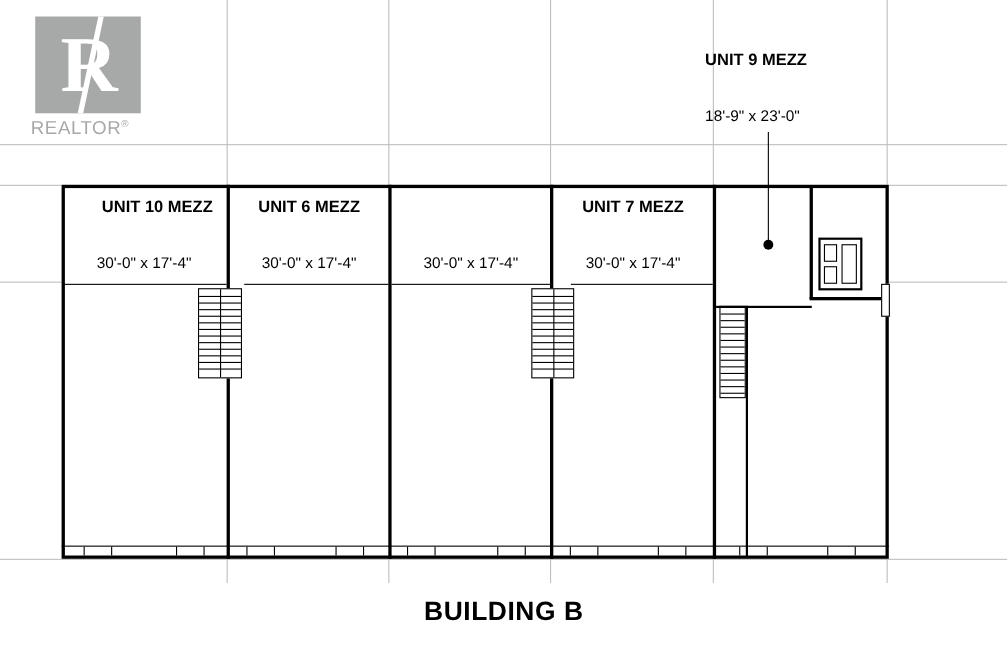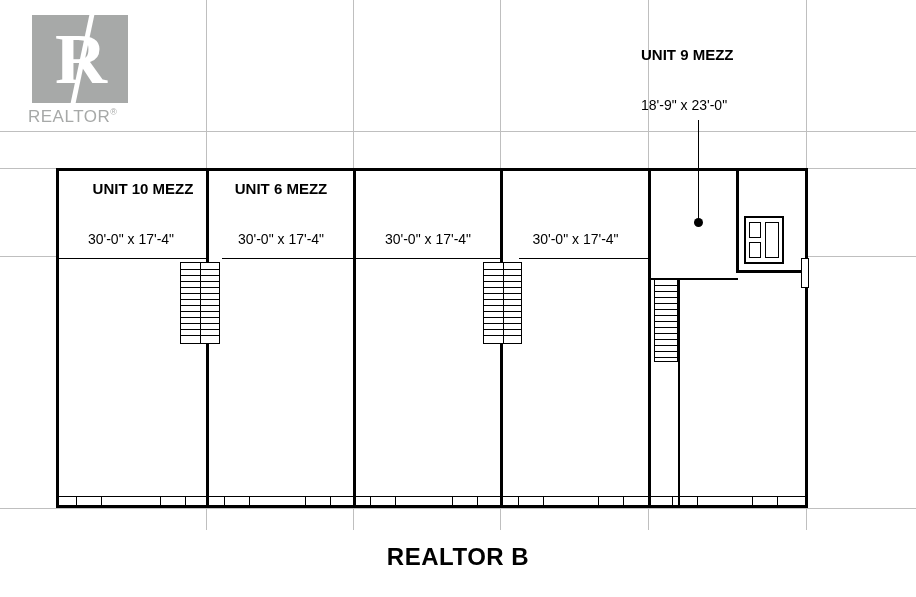--- a/index.html
+++ b/index.html
@@ -331,22 +331,23 @@
   <div class="fixture" style="left:801px; top:258px; width:8px; height:30px;"></div>
 
   <div class="unit-title" style="left:56px;  top:180px; width:174px;">UNIT 10 MEZZ</div>
   <div class="unit-dims" style="left:56px;  top:231px; width:150px;">30'-0" x 17'-4"</div>
 
   <div class="unit-title" style="left:209px; top:180px; width:144px;">UNIT 6 MEZZ</div>
   <div class="unit-dims" style="left:209px; top:231px; width:144px;">30'-0" x 17'-4"</div>
 
   <div class="unit-dims" style="left:356px; top:231px; width:144px;">30'-0" x 17'-4"</div>
 
+  <div class="unit-title" style="left:503px; top:180px; width:145px;">UNIT 7 MEZZ</div>
   <div class="unit-dims" style="left:503px; top:231px; width:145px;">30'-0" x 17'-4"</div>
 
   <div class="callout-title" style="left:641px; top:46px;">UNIT 9 MEZZ</div>
   <div class="callout-dims" style="left:641px; top:97px;">18'-9" x 23'-0"</div>
   <div class="leader" style="left:698px; top:120px; height:106px;"></div>
   <div class="leader-dot" style="left:694px; top:218px;"></div>
 
-  <div class="building-label">REALTOR B</div>
+  <div class="building-label">BUILDING B</div>
 
 </div>
 
 </body></html>

